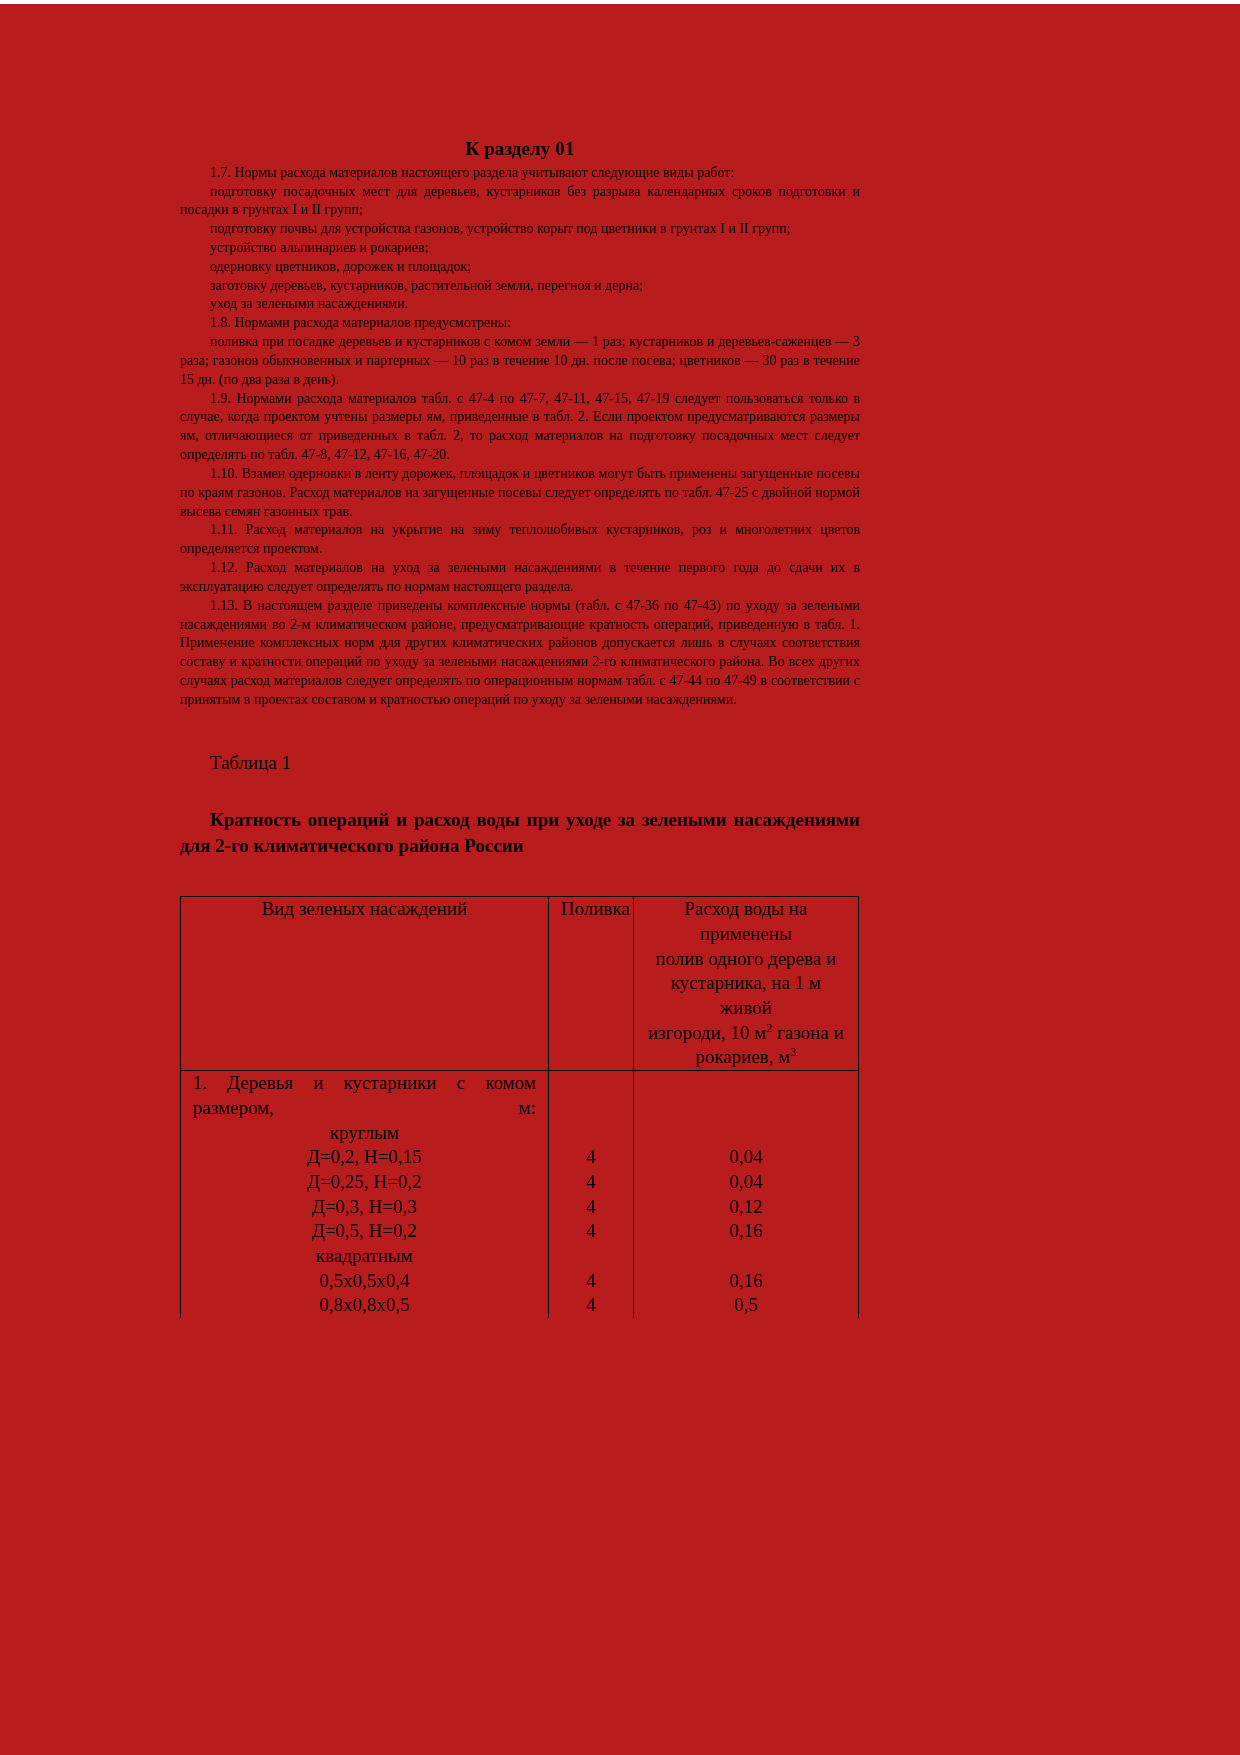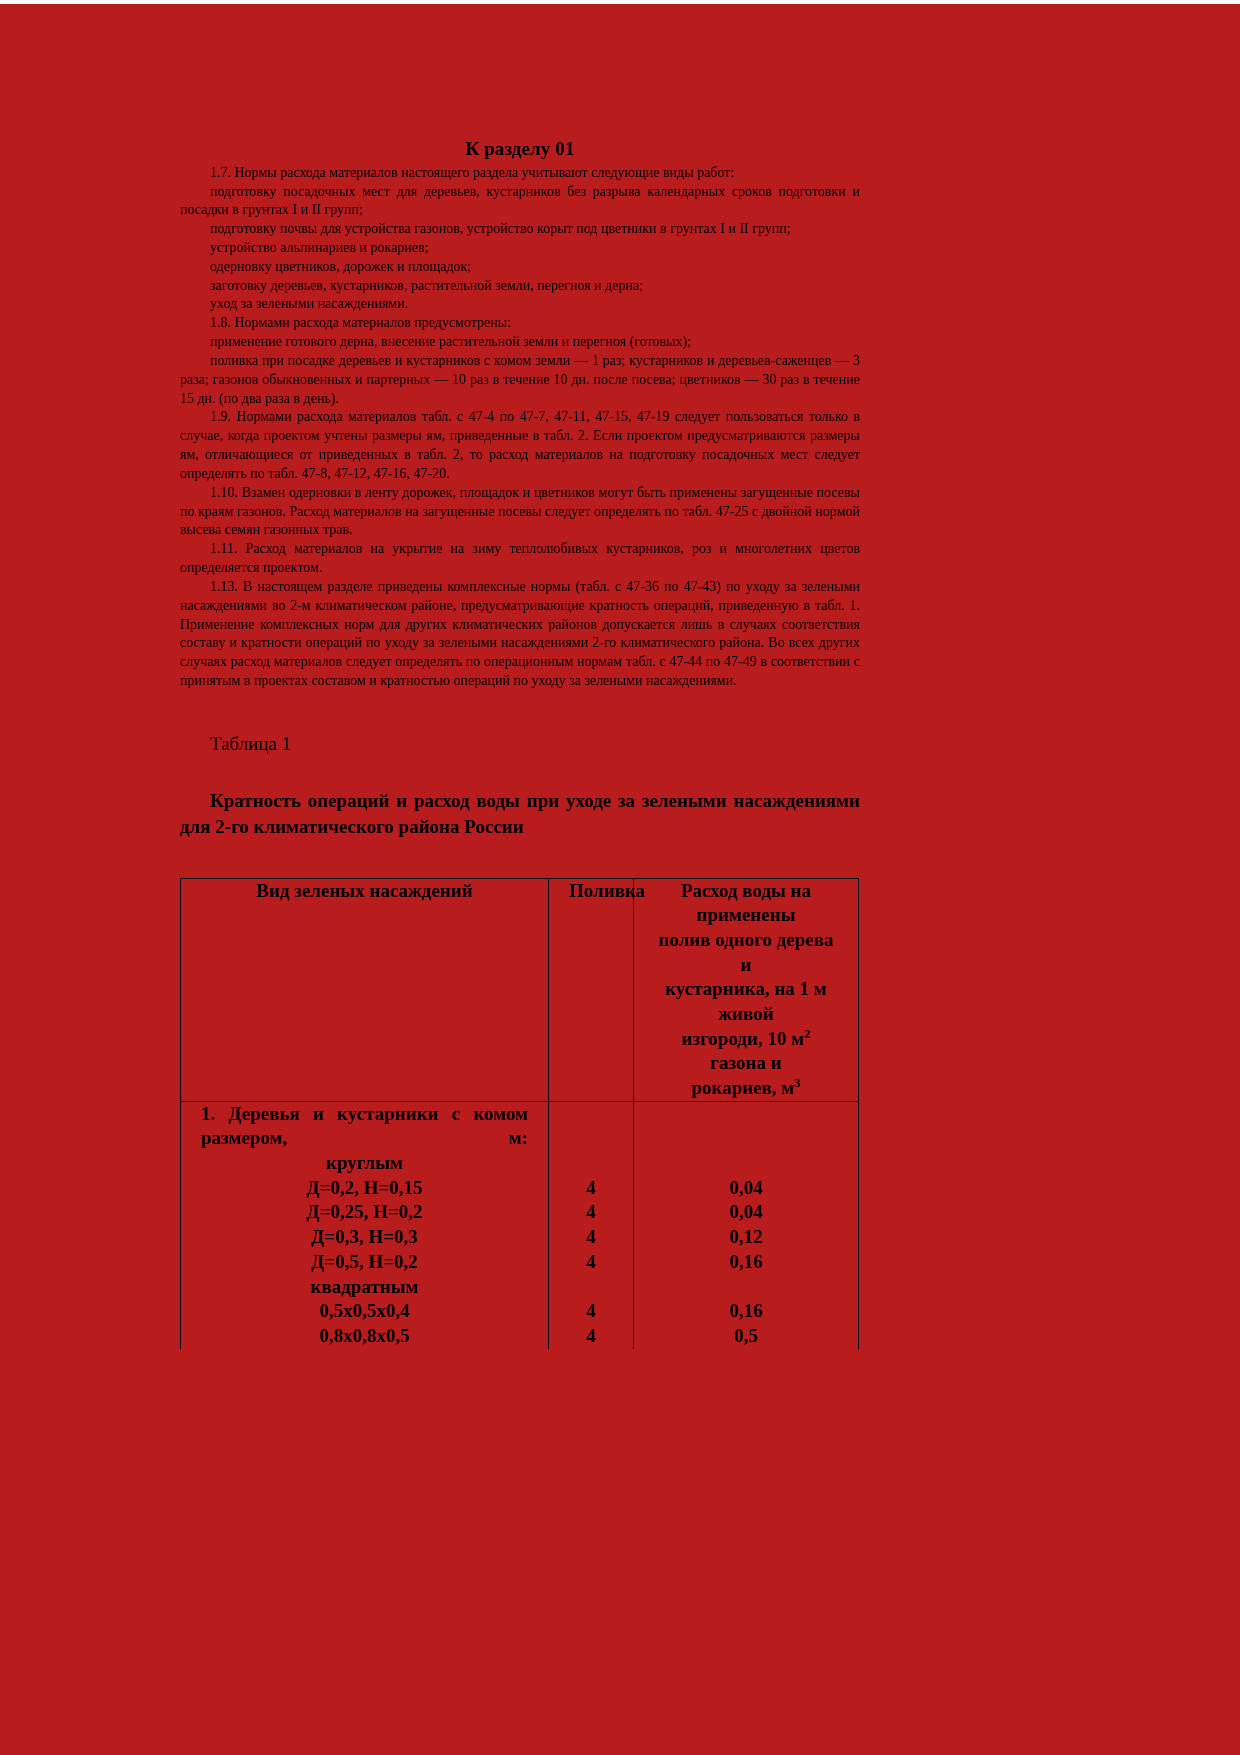--- a/index.html
+++ b/index.html
@@ -69,24 +69,23 @@
     width: 678px;
     font-size: 19px;
     line-height: 1.30;
   }
   table.data col.c1 { width: 368px; }
   table.data col.c2 { width: 85px; }
   table.data col.c3 { width: 225px; }
 
   table.data th,
   table.data td {
-    padding: 0 20px;
+    padding: 0 12px;
     vertical-align: top;
     border: 0;
-    font-weight: bold;
   }
   
   table.data th.c1, table.data td.c1 {
     border-left: 1.6px solid #000;
     border-right: 1.6px solid #000;
   }
   table.data th.c2, table.data td.c2 {
     border-right: 1.6px solid #000;
   }
   table.data th.c3, table.data td.c3 {
@@ -124,25 +123,25 @@
     <h1 class="doc-title">К разделу 01</h1>
 
     <p class="para">1.7. Нормы расхода материалов настоящего раздела учитывают следующие виды работ:</p>
     <p class="para">подготовку посадочных мест для деревьев, кустарников без разрыва календарных сроков подготовки и посадки в грунтах I и II групп;</p>
     <p class="para">подготовку почвы для устройства газонов, устройство корыт под цветники в грунтах I и II групп;</p>
     <p class="para">устройство альпинариев и рокариев;</p>
     <p class="para">одерновку цветников, дорожек и площадок;</p>
     <p class="para">заготовку деревьев, кустарников, растительной земли, перегноя и дерна;</p>
     <p class="para">уход за зелеными насаждениями.</p>
     <p class="para">1.8. Нормами расхода материалов предусмотрены:</p>
-    <p class="para">применение готового дерна, внесение растительной земли и перегноя (готовых);</p>
     <p class="para">поливка при посадке деревьев и кустарников с комом земли — 1 раз; кустарников и деревьев-саженцев — 3 раза; газонов обыкновенных и партерных — 10 раз в течение 10 дн. после посева; цветников — 30 раз в течение 15 дн. (по два раза в день).</p>
     <p class="para">1.9. Нормами расхода материалов табл. с 47-4 по 47-7, 47-11, 47-15, 47-19 следует пользоваться только в случае, когда проектом учтены размеры ям, приведенные в табл. 2. Если проектом предусматриваются размеры ям, отличающиеся от приведенных в табл. 2, то расход материалов на подготовку посадочных мест следует определять по табл. 47-8, 47-12, 47-16, 47-20.</p>
     <p class="para">1.10. Взамен одерновки в ленту дорожек, площадок и цветников могут быть применены загущенные посевы по краям газонов. Расход материалов на загущенные посевы следует определять по табл. 47-25 с двойной нормой высева семян газонных трав.</p>
     <p class="para">1.11. Расход материалов на укрытие на зиму теплолюбивых кустарников, роз и многолетних цветов определяется проектом.</p>
+    <p class="para">1.12. Расход материалов на уход за зелеными насаждениями в течение первого года до сдачи их в эксплуатацию следует определять по нормам настоящего раздела.</p>
     <p class="para">1.13. В настоящем разделе приведены комплексные нормы (табл. с 47-36 по 47-43) по уходу за зелеными насаждениями во 2-м климатическом районе, предусматривающие кратность операций, приведенную в табл. 1. Применение комплексных норм для других климатических районов допускается лишь в случаях соответствия составу и кратности операций по уходу за зелеными насаждениями 2-го климатического района. Во всех других случаях расход материалов следует определять по операционным нормам табл. с 47-44 по 47-49 в соответствии с принятым в проектах составом и кратностью операций по уходу за зелеными насаждениями.</p>
 
     <p class="table-label">Таблица 1</p>
     <p class="table-caption">Кратность операций и расход воды при уходе за зелеными насаждениями для 2-го климатического района России</p>
 
     <table class="data">
       <colgroup>
         <col class="c1">
           <col class="c2">
           <col class="c3">

